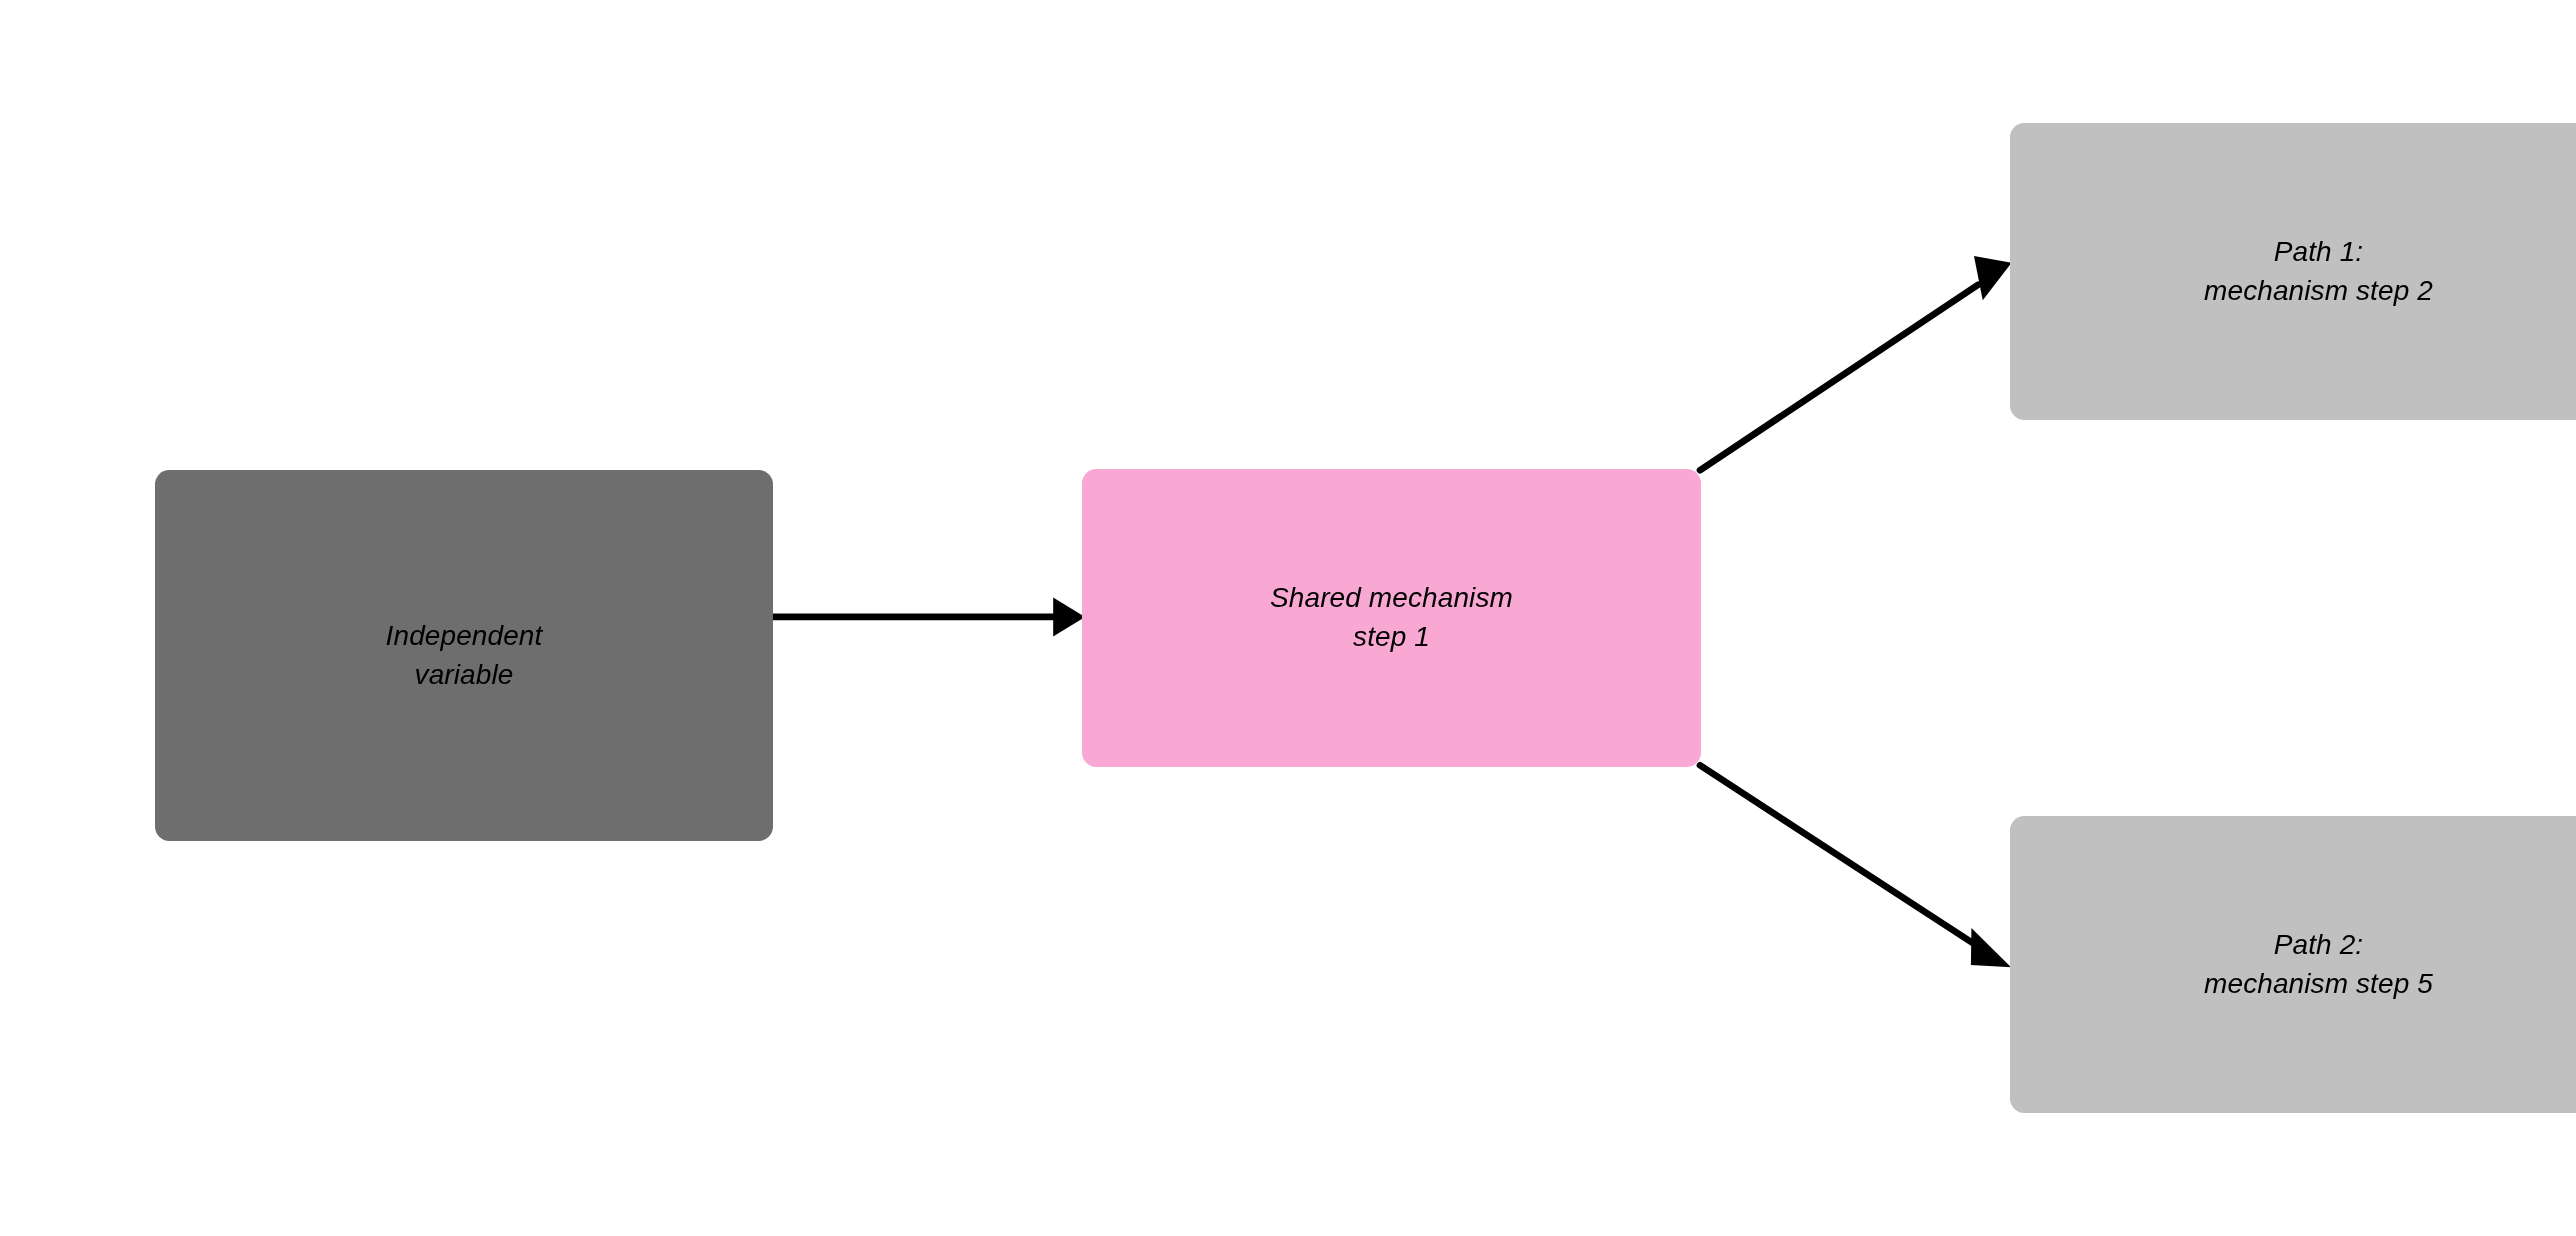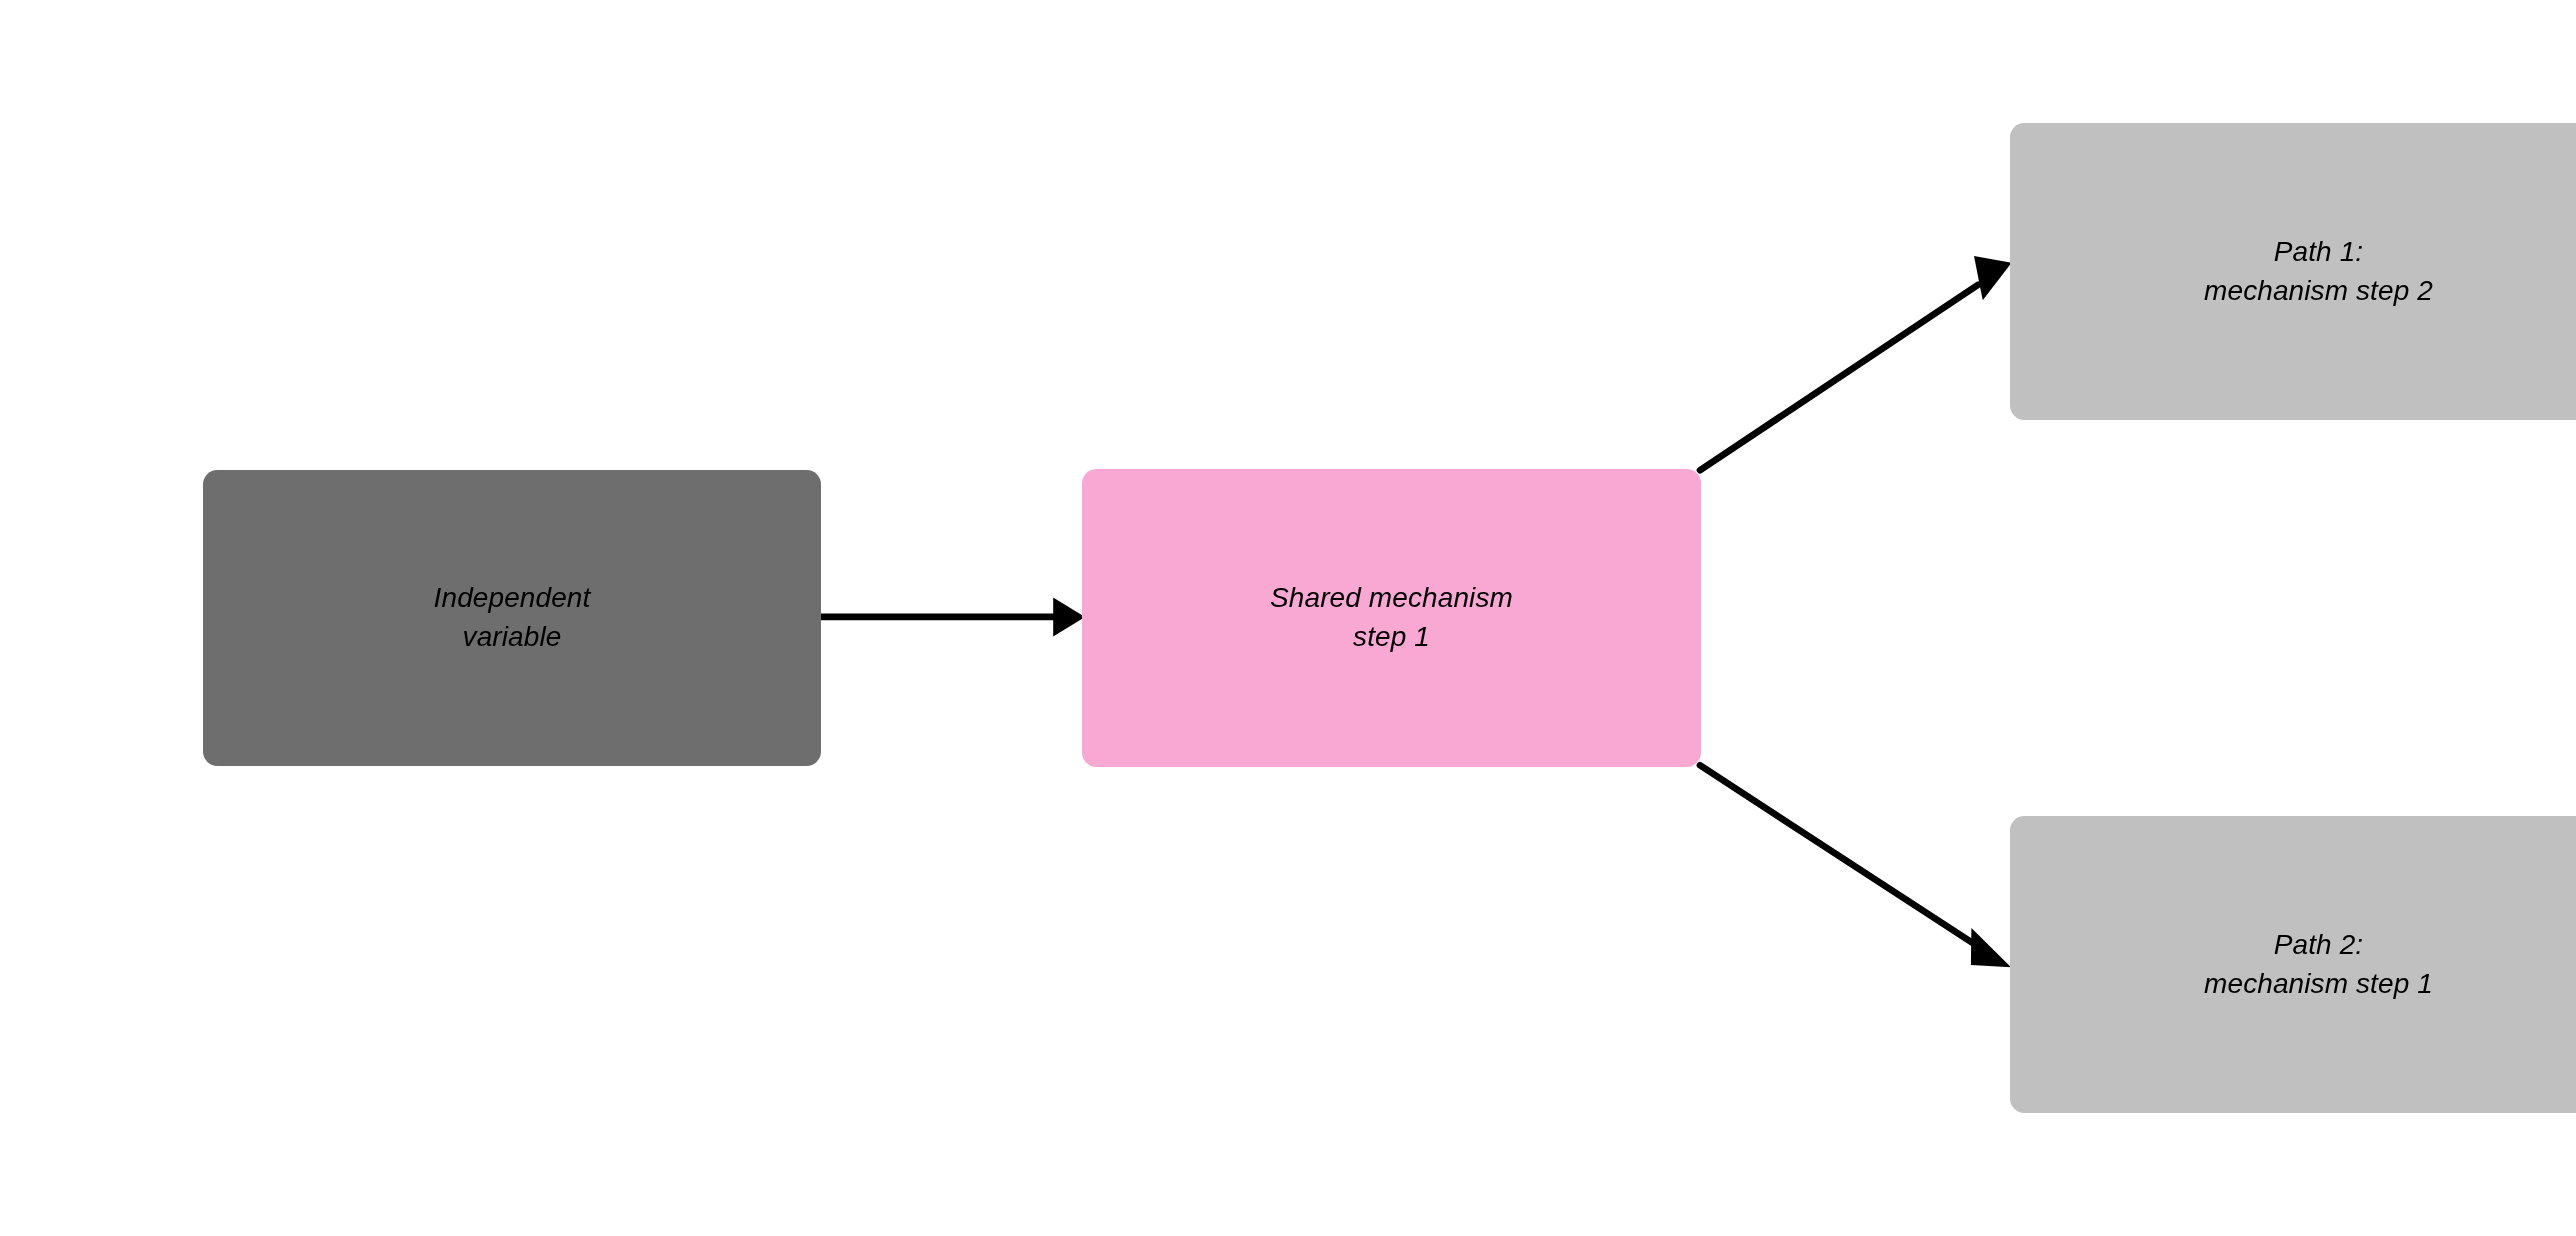--- a/index.html
+++ b/index.html
@@ -42,21 +42,21 @@
     letter-spacing: 0.1px;
     padding: 5.2px 14.4px;
     white-space: pre-line;
   }
   .node-label {
     display: block;
     white-space: pre-line;
     font-style: italic;
   }
   
-  #node-independent-variable { left: 155px;  top: 470px;  width: 618px; height: 296px; margin-left: 48px; }
+  #node-independent-variable { left: 155px;  top: 470px;  width: 618px; height: 371px; }
   #node-shared-mechanism     { left: 1082px; top: 469px;  width: 619px; height: 298px; }
   #node-path1                { left: 2010px; top: 123px;  width: 617px; height: 297px; }
   #node-path2                { left: 2010px; top: 816px; width: 617px; height: 297px; }
 </style>
 </head>
 <body>
 
 <div id="diagram-canvas" style="background: rgb(255, 255, 255);">
 
   <svg id="edge-layer" viewBox="0 0 7200 2400" width="3709" height="1236" xmlns="http://www.w3.org/2000/svg">
@@ -98,17 +98,17 @@
 step 1</span>
   </div>
 
   <div class="node" id="node-path1" style="background-color: rgb(192, 192, 192);">
     <span class="node-label">Path 1:
 mechanism step 2</span>
   </div>
 
   <div class="node" id="node-path2" style="background-color: rgb(192, 192, 192);">
     <span class="node-label">Path 2:
-mechanism step 1</span>
+mechanism step 5</span>
   </div>
 
 </div>
 
 
 </body></html>

